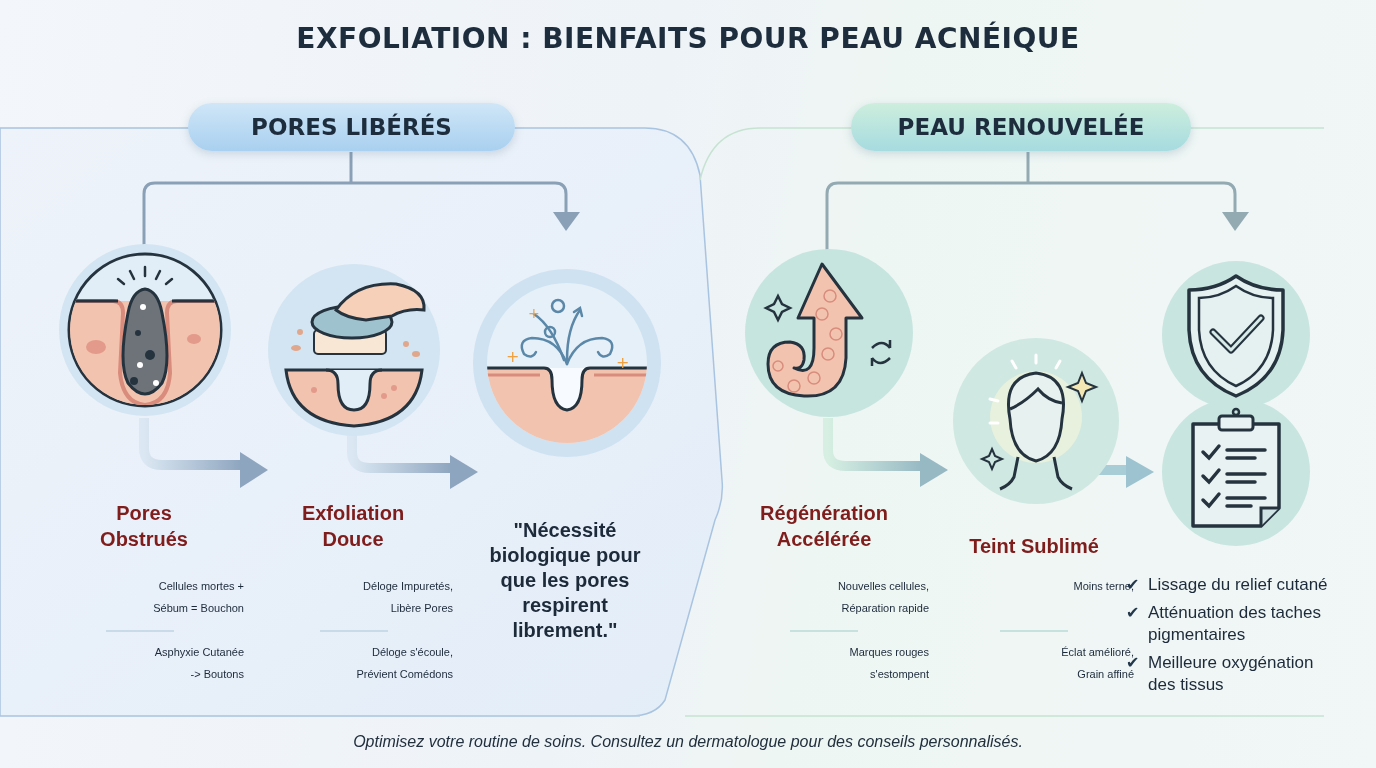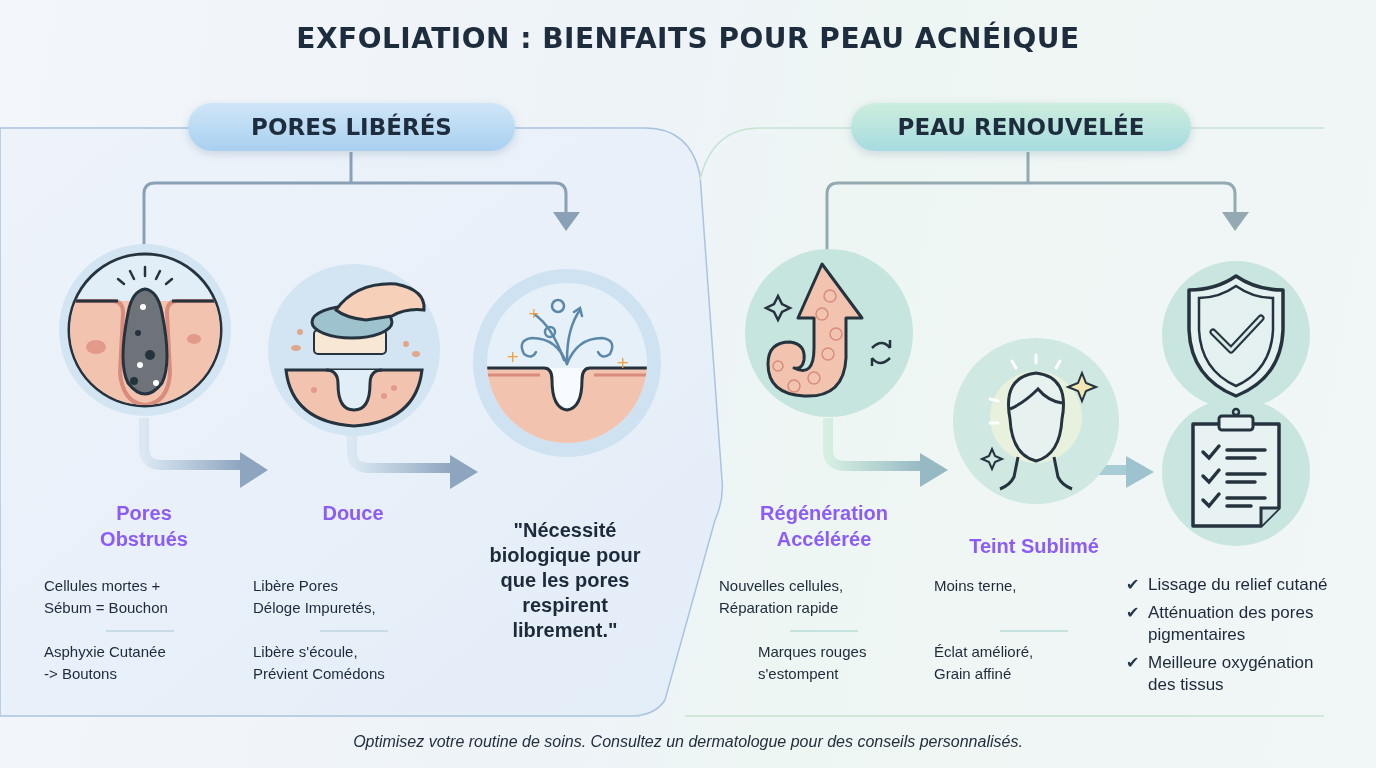--- a/index.html
+++ b/index.html
@@ -18,22 +18,22 @@
   svg.bg { position: absolute; left: 0; top: 0; }
   .pill {
     position: absolute; height: 48px; border-radius: 24px;
     display: flex; align-items: center; justify-content: center;
     font-family: "DejaVu Sans", sans-serif; font-weight: bold; font-size: 23px; color: #1e2d3d;
     box-shadow: 0 3px 8px rgba(100,130,160,0.25);
   }
   .pill.blue { left: 188px; top: 103px; width: 327px; background: linear-gradient(180deg,#cfe6f7,#a9d0f0); }
   .pill.green { left: 851px; top: 103px; width: 340px; background: linear-gradient(180deg,#cdeedd,#a6dbe0); }
   .icon { position: absolute; }
-  .h { position: absolute; text-align: center; font-weight: bold; font-size: 20px; line-height: 26px; color: #8b5cf6; }
-  .d { position: absolute; text-align: left; font-size: 15px; line-height: 22px; color: #1c2a3a; }
+  .h { position: absolute; text-align: center; font-weight: bold; font-size: 20px; line-height: 26px; color: #7f1d1d; }
+  .d { position: absolute; text-align: right; font-size: 11px; line-height: 22px; color: #1c2a3a; }
   .sep { position: absolute; height: 2px; background: #c9dbe8; }
   .sep.g { background: #c5e2de; }
   .quote { position: absolute; left: 470px; top: 518px; width: 190px; text-align: center;
     font-weight: bold; font-size: 20px; line-height: 25px; color: #1c2a3a; }
   .checks { position: absolute; left: 1126px; top: 574px; width: 240px; }
   .check { display: flex; align-items: flex-start; font-size: 17px; line-height: 22px; margin-bottom: 6px; color: #1c2a3a; }
   .check .ck { width: 22px; flex: none; font-size: 16px; color: #24384c; font-weight: bold; }
   .footer { position: absolute; left: 0; top: 733px; width: 1376px; text-align: center;
     font-style: italic; font-size: 16px; color: #22303e; }
 </style>
@@ -236,50 +236,51 @@
   <div>Cellules mortes +</div>
   <div>Sébum = Bouchon</div>
 </div>
 <div class="sep" style="left:106px;top:630px;width:68px"></div>
 <div class="d" style="left:44px;top:641px;width:200px">
   <div>Asphyxie Cutanée</div>
   <div>-&gt; Boutons</div>
 </div>
 
 <div class="h" style="left:263px;top:500px;width:180px">
+  <div>Exfoliation</div>
   <div>Douce</div>
 </div>
 <div class="d" style="left:253px;top:575px;width:200px">
+  <div>Déloge Impuretés,</div>
   <div>Libère Pores</div>
-  <div>Déloge Impuretés,</div>
 </div>
 <div class="sep" style="left:320px;top:630px;width:68px"></div>
 <div class="d" style="left:253px;top:641px;width:200px">
-  <div>Libère s'écoule,</div>
+  <div>Déloge s'écoule,</div>
   <div>Prévient Comédons</div>
 </div>
 
 <div class="quote">
   <div>"Nécessité</div>
   <div>biologique pour</div>
   <div>que les pores</div>
   <div>respirent</div>
   <div>librement."</div>
 </div>
 
 <div class="h" style="left:729px;top:500px;width:190px">
   <div>Régénération</div>
   <div>Accélérée</div>
 </div>
 <div class="d" style="left:719px;top:575px;width:210px">
   <div>Nouvelles cellules,</div>
   <div>Réparation rapide</div>
 </div>
 <div class="sep g" style="left:790px;top:630px;width:68px"></div>
-<div class="d" style="left:758px;top:641px;width:210px">
+<div class="d" style="left:719px;top:641px;width:210px">
   <div>Marques rouges</div>
   <div>s'estompent</div>
 </div>
 
 <div class="h" style="left:944px;top:533px;width:180px">Teint Sublimé</div>
 <div class="d" style="left:934px;top:575px;width:200px">
   <div>Moins terne,</div>
 </div>
 <div class="sep g" style="left:1000px;top:630px;width:68px"></div>
 <div class="d" style="left:934px;top:641px;width:200px">
@@ -288,21 +289,21 @@
 </div>
 
 <div class="checks">
   <div class="check">
     <span class="ck">✔</span>
     <span><span>Lissage du relief cutané</span></span>
   </div>
   <div class="check">
     <span class="ck">✔</span>
     <span>
-      <div>Atténuation des pores</div>
+      <div>Atténuation des taches</div>
       <div>pigmentaires</div>
     </span>
   </div>
   <div class="check">
     <span class="ck">✔</span>
     <span>
       <div>Meilleure oxygénation</div>
       <div>des tissus</div>
     </span>
   </div>

